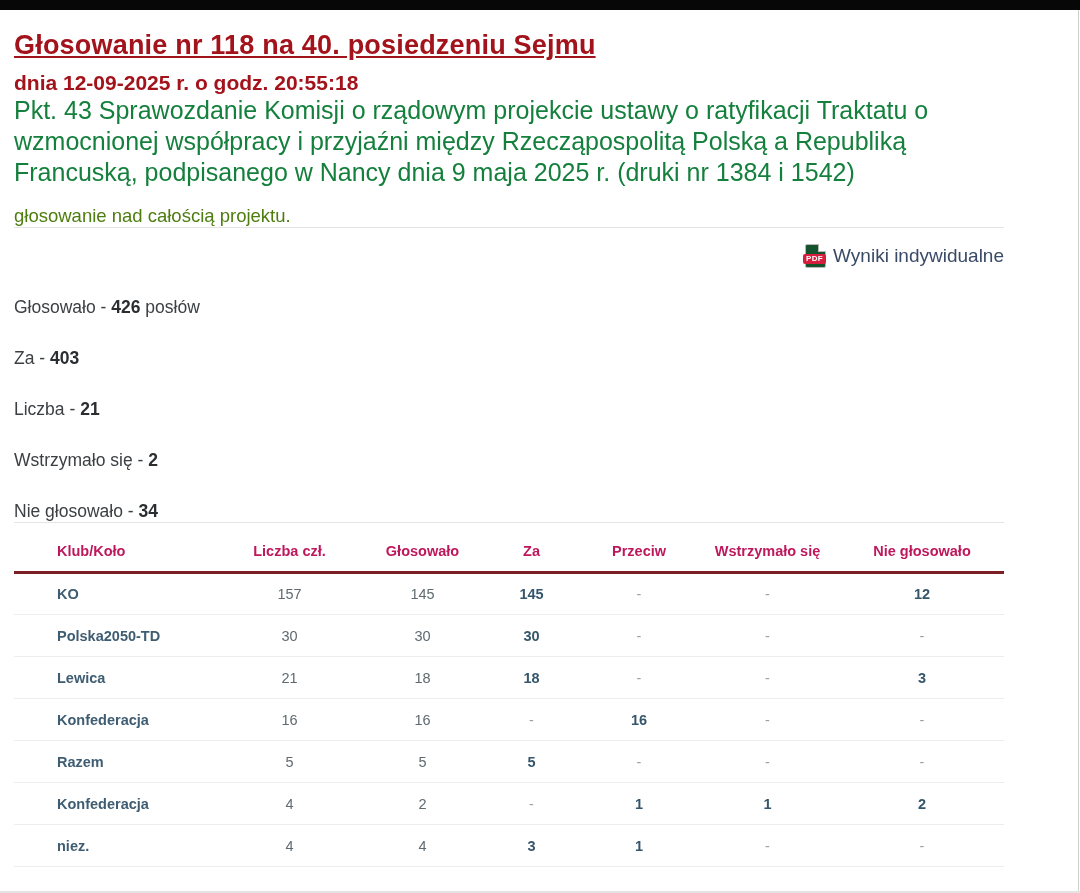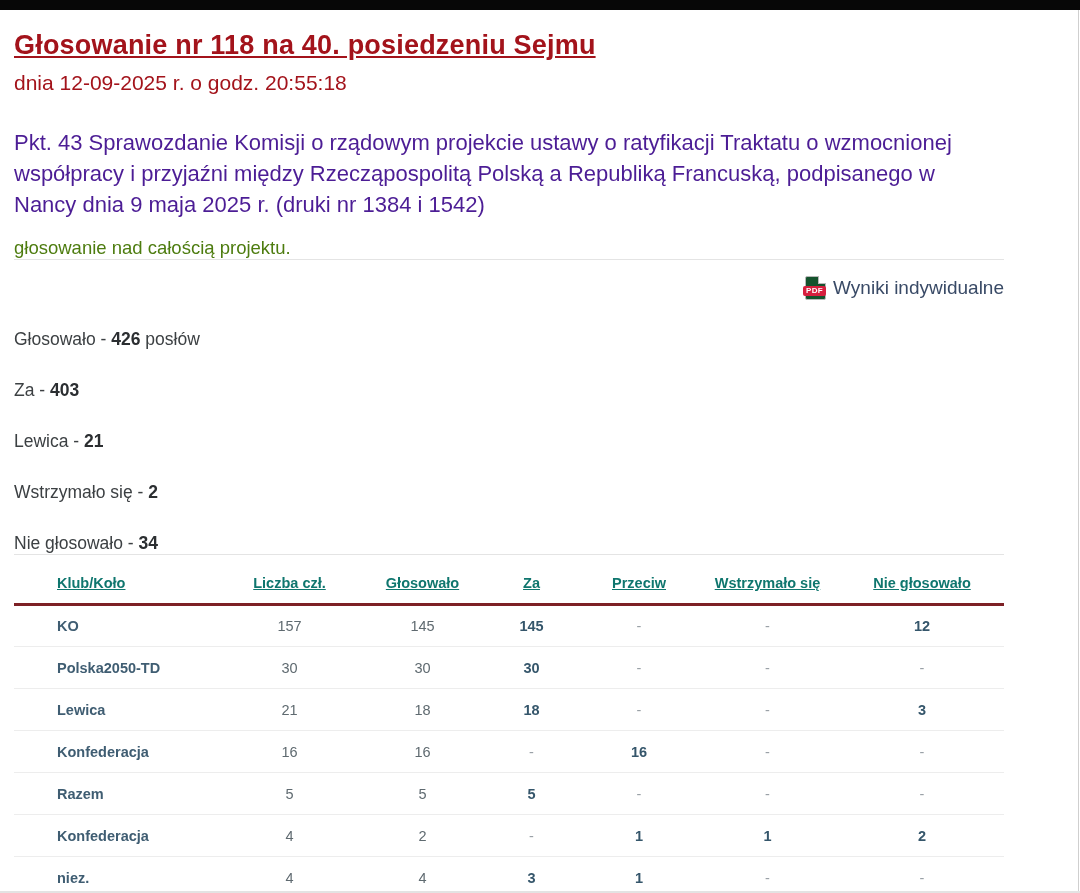--- a/index.html
+++ b/index.html
@@ -28,28 +28,27 @@
     color: #a3131b;
     font-size: 27px;
     font-weight: 700;
     letter-spacing: 0.2px;
     margin-top: 8px;
     text-decoration: underline;
   }
   h2.subtitle {
     color: #a3131b;
     font-size: 21px;
-    font-weight: 400;
+    font-weight: 700;
     margin-top: 10px;
   }
   p.description {
-    margin-top: 32px;
     max-width: 985px;
-    color: #4c1d95;
-    font-size: 22px;
+    color: #15803d;
+    font-size: 25px;
     line-height: 31px;
   }
   p.vote-subject {
     margin-top: 17px;
     color: #4d7c0f;
     font-size: 18.5px;
   }
   hr.divider {
     border: none;
     border-top: 1px solid #e4e4e4;
@@ -116,25 +115,24 @@
   .sum-item .sum-value { font-weight: 700; color: #2b2e31; }
   table.results {
     width: 990px;
     border-collapse: collapse;
     margin-top: 0;
     table-layout: fixed;
   }
   table.results thead th {
     font-size: 14.5px;
     font-weight: 700;
-    color: #0f766e;
+    color: #be185d;
     padding: 20px 0 12px 0;
     text-align: center;
     border-bottom: 3px solid #7d2025;
-    text-decoration: underline;
   }
   table.results thead th.h0 {
     text-align: left;
     padding-left: 43px;
   }
   table.results tbody td {
     height: 42px;
     font-size: 14.5px;
     text-align: center;
     border-bottom: 1px solid #ededed;
@@ -185,21 +183,21 @@
       <span class="pdf-icon">
         <span class="pdf-badge">PDF</span>
       </span>
       <span>Wyniki indywidualne</span>
     </a>
   </div>
 
   <div class="summary">
     <span class="sum-item"><span class="sum-label">Głosowało -</span> <span class="sum-value">426</span> <span class="sum-label">posłów</span></span>
     <span class="sum-item"><span class="sum-label">Za -</span> <span class="sum-value">403</span></span>
-    <span class="sum-item"><span class="sum-label">Lewica -</span> <span class="sum-value">21</span></span>
+    <span class="sum-item"><span class="sum-label">Liczba -</span> <span class="sum-value">21</span></span>
     <span class="sum-item"><span class="sum-label">Wstrzymało się -</span> <span class="sum-value">2</span></span>
     <span class="sum-item"><span class="sum-label">Nie głosowało -</span> <span class="sum-value">34</span></span>
   </div>
 
   <hr class="divider divider-2">
 
   <table class="results">
     <colgroup>
       <col style="width:200px">
         <col style="width:151px">

